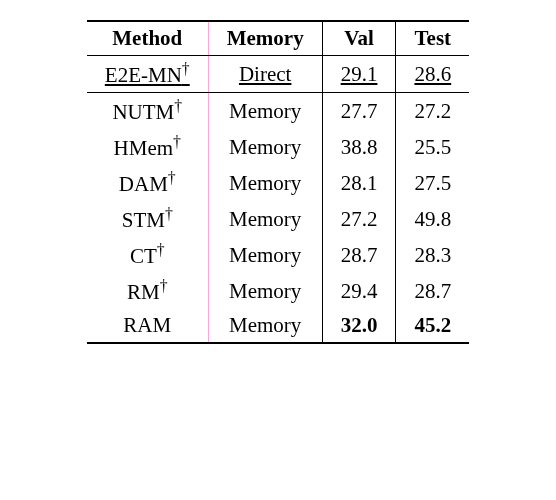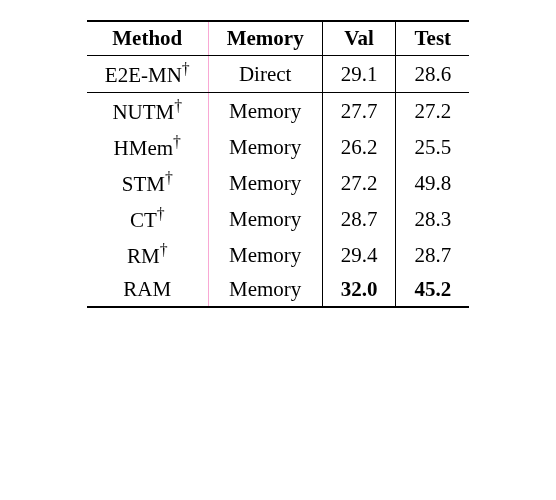--- a/index.html
+++ b/index.html
@@ -20,20 +20,21 @@
     }
     th {
       font-weight: bold;
       border-bottom: 1px solid #000;
     }
     thead tr {
       border-top: 2px solid #000;
     }
     tbody tr.section-end td {
       border-bottom: 1px solid #000;
+      text-decoration: underline;
     }
     tbody tr.last-row td {
       border-bottom: 2px solid #000;
     }
     .col-method {
       border-right: 1px solid #f9a8d4;
     }
     .col-setting {
       border-right: 1px solid #000;
     }
@@ -70,22 +71,28 @@
       </tr>
       <tr>
         <td class="col-method">NUTM<span class="dagger">†</span></td>
         <td class="col-setting">Memory</td>
         <td class="col-val">27.7</td>
         <td class="col-test">27.2</td>
       </tr>
       <tr>
         <td class="col-method">HMem<span class="dagger">†</span></td>
         <td class="col-setting">Memory</td>
-        <td class="col-val">26.2</td>
+        <td class="col-val">38.8</td>
         <td class="col-test">25.5</td>
+      </tr>
+      <tr>
+        <td class="col-method">DAM<span class="dagger">†</span></td>
+        <td class="col-setting">Memory</td>
+        <td class="col-val">28.1</td>
+        <td class="col-test">27.5</td>
       </tr>
       <tr>
         <td class="col-method">STM<span class="dagger">†</span></td>
         <td class="col-setting">Memory</td>
         <td class="col-val">27.2</td>
         <td class="col-test">49.8</td>
       </tr>
       <tr>
         <td class="col-method">CT<span class="dagger">†</span></td>
         <td class="col-setting">Memory</td>

